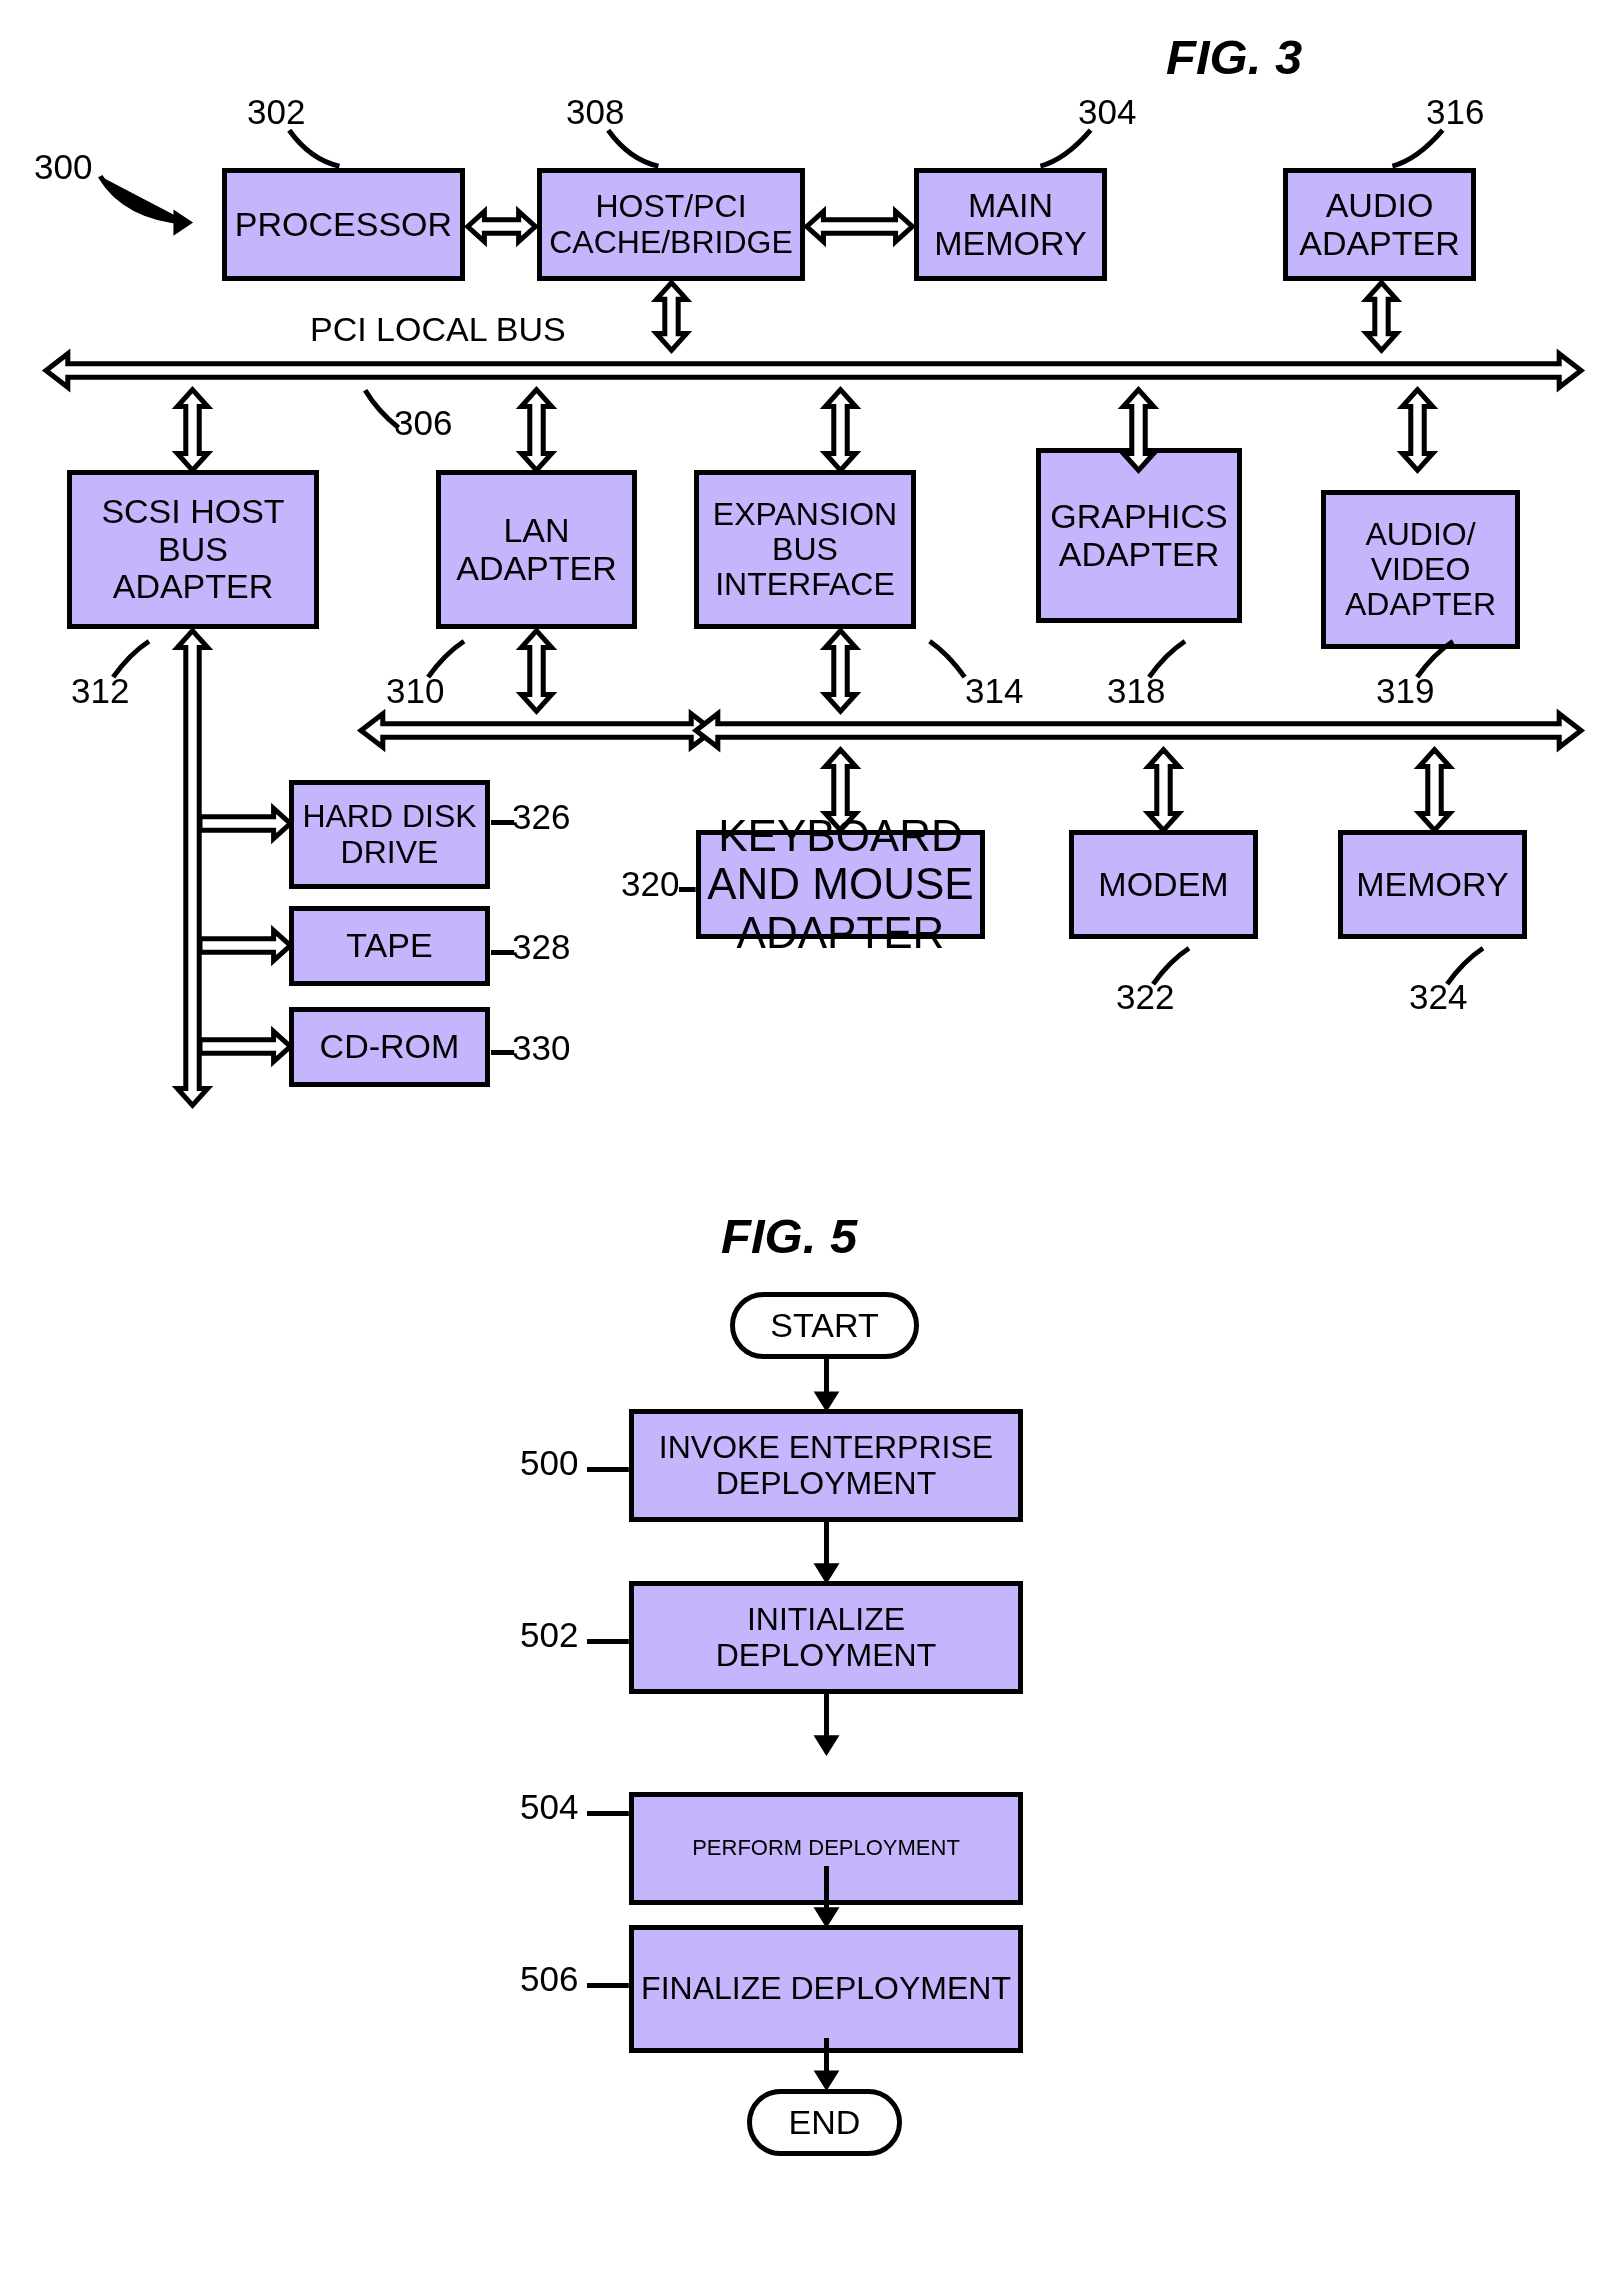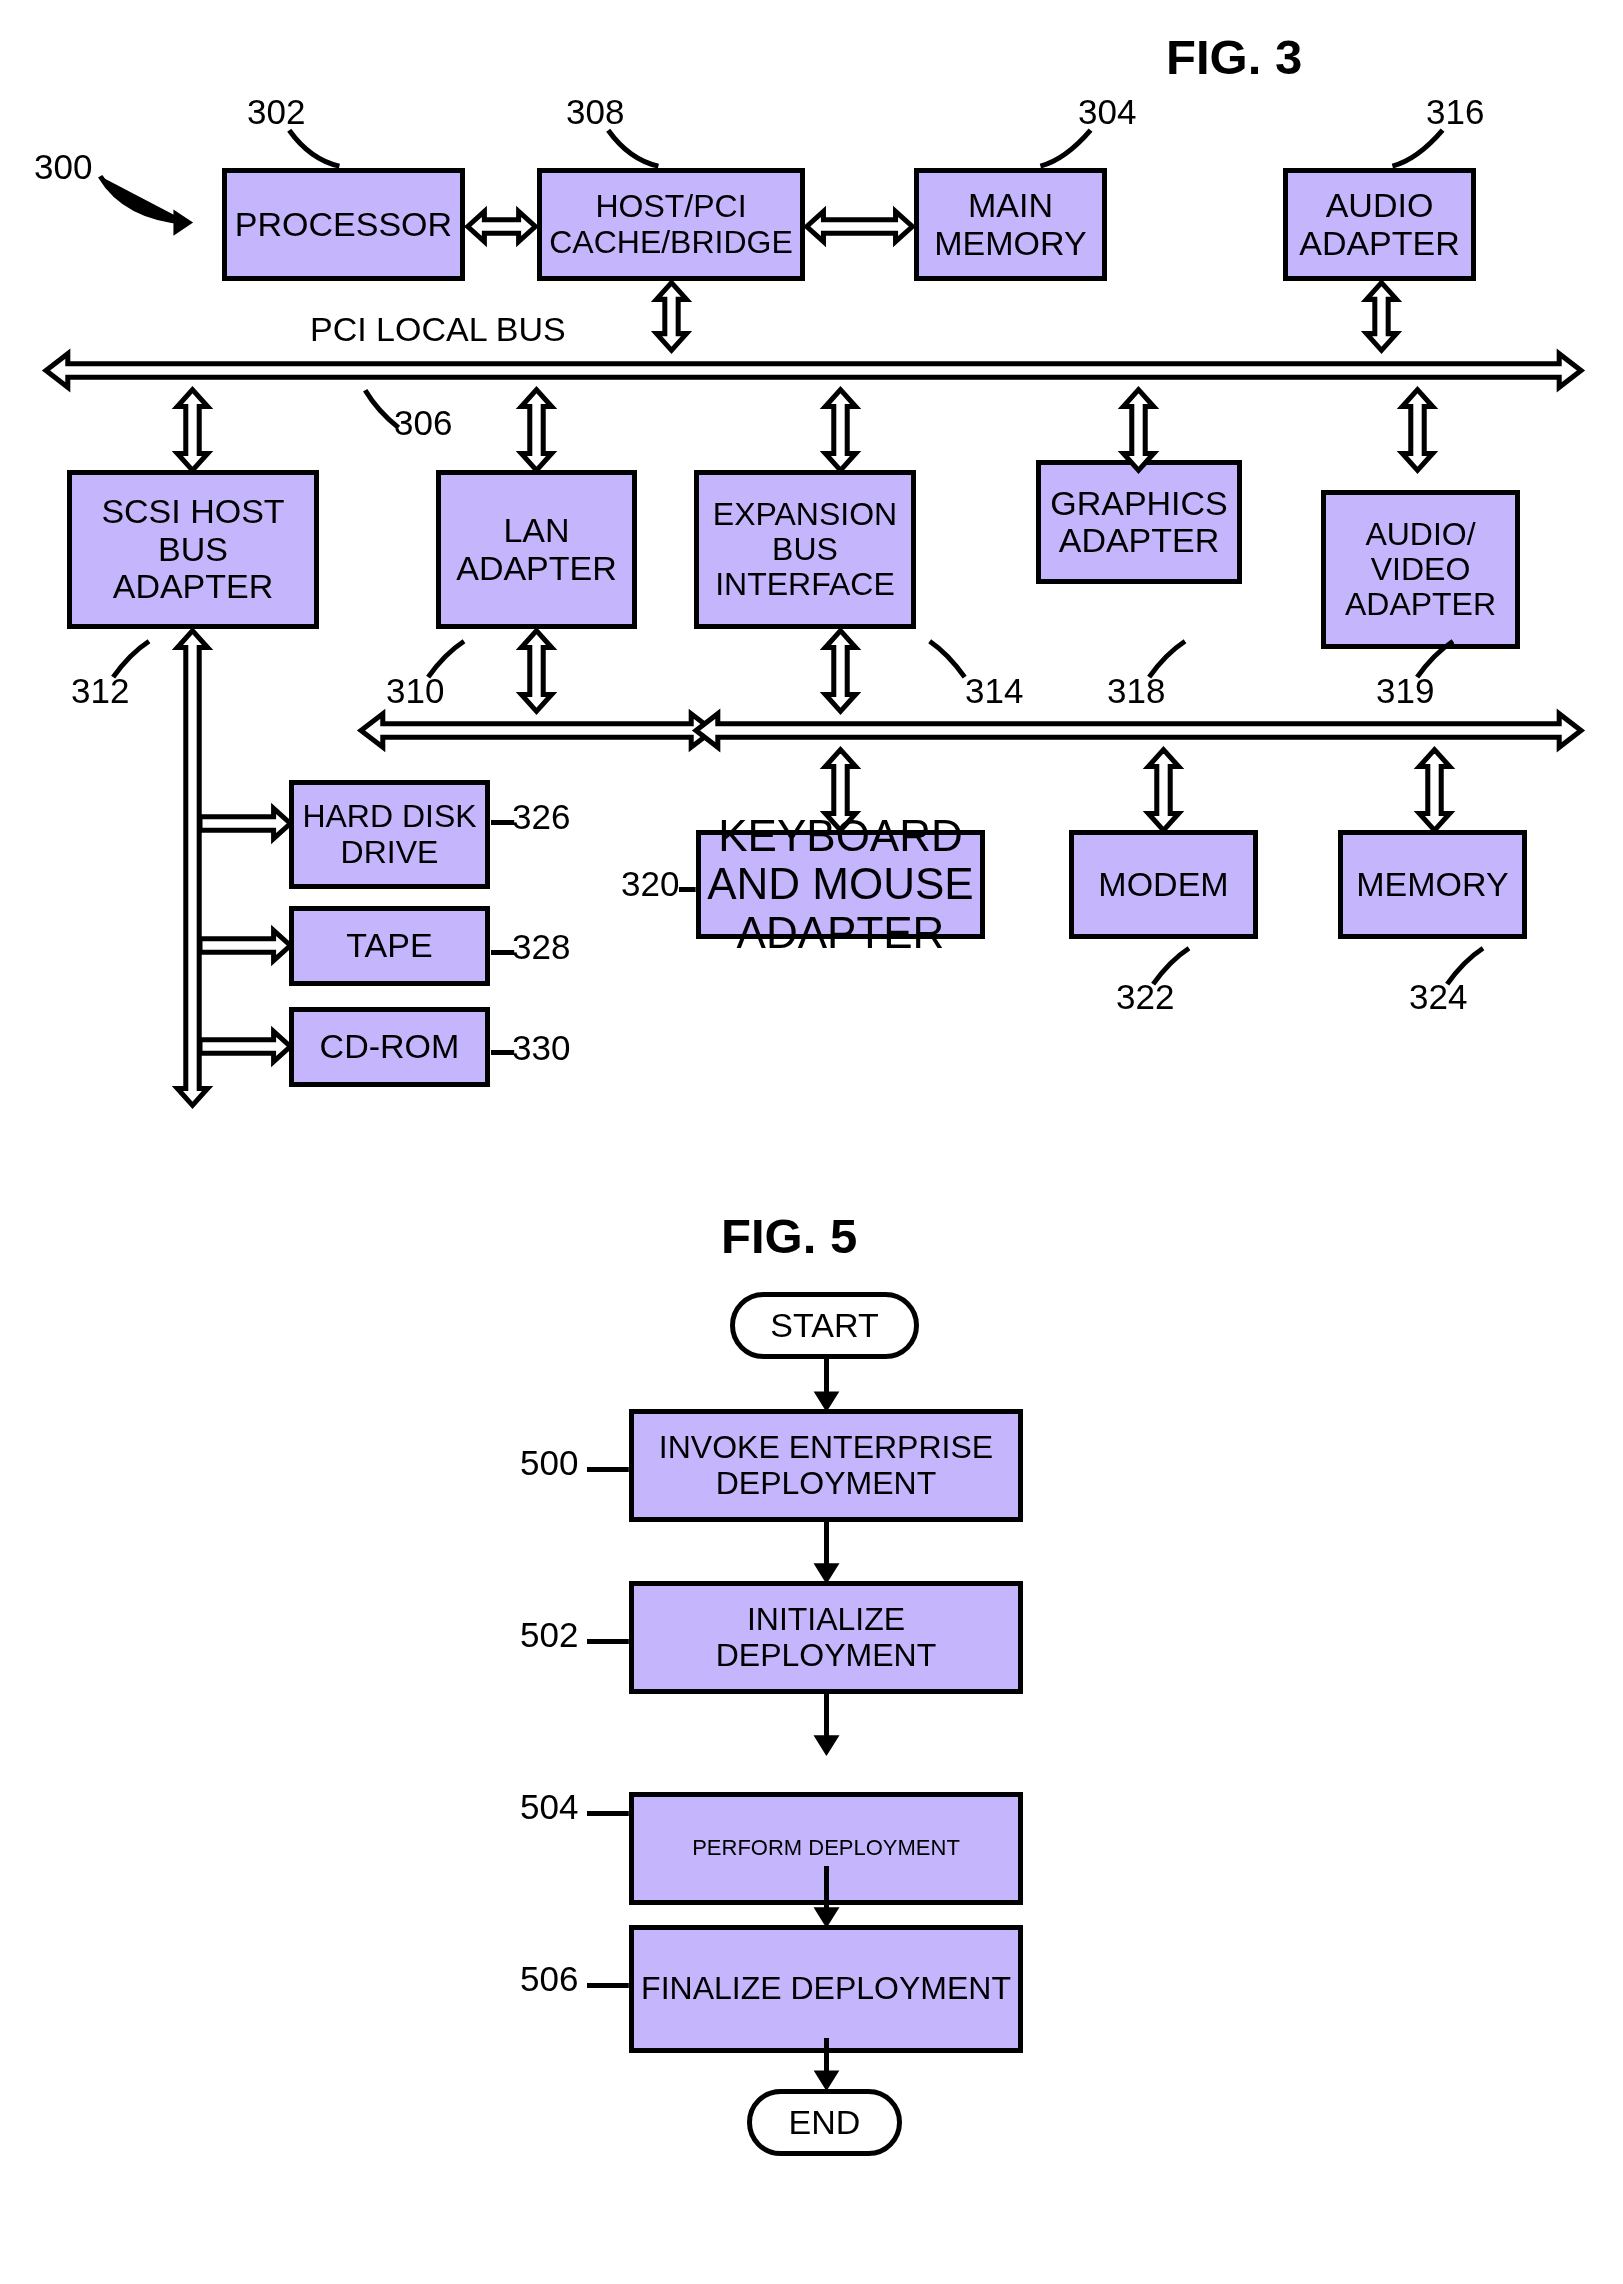--- a/index.html
+++ b/index.html
@@ -1,17 +1,17 @@
 <!DOCTYPE html>
 <html style="font-size:13.4px"><head>
 <meta charset="utf-8">
 <style>
   html,body{margin:0;padding:0;background:#fff;font-family:Helvetica,Arial,sans-serif}
   .page{width:1624px;height:2284px;position:relative}
-  .fig-title{font-weight:600;font-size:49px;position:absolute}
+  .fig-title{font-style:italic;font-weight:600;font-size:49px;position:absolute}
   .box{position:absolute;border:5px solid #000;background:#c4b5fd;display:flex;align-items:center;justify-content:center;text-align:center;font-size:34px;font-weight:400;line-height:1.1;padding:5px;box-sizing:border-box}
   .lbl{position:absolute;font-size:35px}
   .cap{position:absolute;border:5px solid #000;border-radius:50px;background:#fff;display:flex;align-items:center;justify-content:center;font-size:34px;font-weight:400;box-sizing:border-box}
   svg.conn{position:absolute;overflow:visible}
   svg.conn line,svg.conn path,svg.conn polyline,svg.conn polygon{stroke:#000;stroke-width:6;fill:none;stroke-linejoin:miter}
   svg.conn .filled{fill:#000}
   svg.conn .hollow{fill:#fff;stroke:#000;stroke-width:6}
 </style>
 </head>
 <body>
@@ -67,21 +67,21 @@
   </svg>
   <div class="lbl" style="left:310px;top:310px;font-size:34px">PCI LOCAL BUS</div>
   <div class="lbl" style="left:394px;top:403px">306</div>
   <svg class="conn" style="left:361px;top:386px" width="50" height="50" viewBox="0 0 60 60">
       <path d="M45 50 Q20 30 5 5"></path>
     </svg>
 
   <div class="box" style="left:67px;top:470px;width:252px;height:159px">SCSI HOST BUS ADAPTER</div>
   <div class="box" style="left:436px;top:470px;width:201px;height:159px">LAN ADAPTER</div>
   <div class="box" style="left:694px;top:470px;width:222px;height:159px;font-size:32px">EXPANSION BUS INTERFACE</div>
-  <div class="box" style="left:1036px;top:460px;width:206px;height:124px">GRAPHICS ADAPTER</div>
+  <div class="box" style="left:1036px;top:448px;width:206px;height:175px">GRAPHICS ADAPTER</div>
   <div class="box" style="left:1321px;top:490px;width:199px;height:159px;font-size:32px">AUDIO/ VIDEO ADAPTER</div>
 
   <svg class="conn" style="left:174px;top:388px" width="37" height="84" viewBox="0 0 44 100">
       <polygon class="hollow" points="22,2 4,22 14,22 14,78 4,78 22,98 40,78 30,78 30,22 40,22"></polygon>
     </svg>
   <svg class="conn" style="left:518px;top:388px" width="37" height="84" viewBox="0 0 44 100">
       <polygon class="hollow" points="22,2 4,22 14,22 14,78 4,78 22,98 40,78 30,78 30,22 40,22"></polygon>
     </svg>
   <svg class="conn" style="left:822px;top:388px" width="37" height="84" viewBox="0 0 44 100">
       <polygon class="hollow" points="22,2 4,22 14,22 14,78 4,78 22,98 40,78 30,78 30,22 40,22"></polygon>

